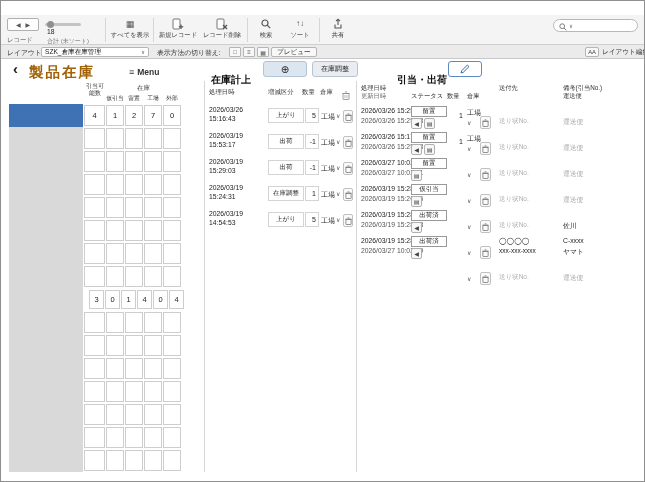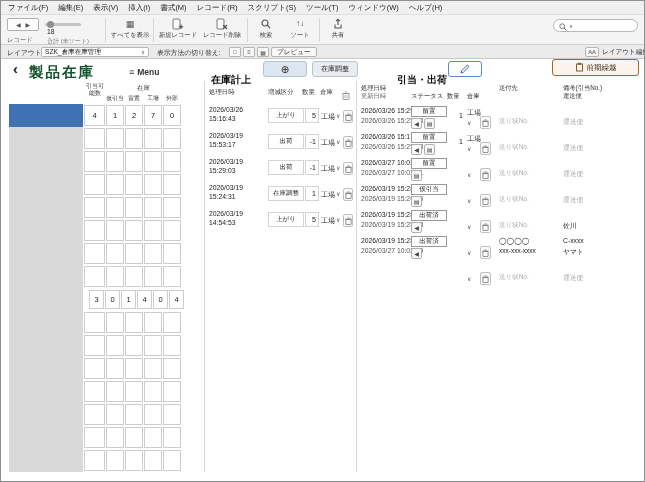--- a/index.html
+++ b/index.html
@@ -33,21 +33,21 @@
 .ldrop .dd{font-size:5.5px;color:#666}
 .vicon{position:absolute;top:2px;width:12px;height:10px;border:1px solid #b5b5b5;background:#f8f8f8;border-radius:1px;display:flex;align-items:center;justify-content:center;font-size:6px;color:#555}
 .previewbtn{position:absolute;left:270px;top:2px;height:10px;border:1px solid #b5b5b5;background:#f8f8f8;border-radius:2px;padding:0 5px;font-size:6.6px;color:#333;display:flex;align-items:center}
 .aabox{position:absolute;left:584px;top:2px;width:14px;height:10px;border:1px solid #b5b5b5;background:#f8f8f8;border-radius:2px;font-size:5.8px;color:#444;display:flex;align-items:center;justify-content:center}
 .editlayout{position:absolute;left:601px;top:3px;font-size:6.6px;color:#333;white-space:nowrap}
 
 
 .content{position:absolute;left:0;top:58px;width:645px;height:423px;background:#fff}
 .vline{position:absolute;top:22px;width:1px;height:391px;background:#d6d6d6}
 .back{position:absolute;left:12px;top:1px;font-size:15px;font-weight:bold;color:#222}
-.pagetitle{position:absolute;left:28px;top:4px;font-size:14.5px;font-weight:bold;color:#14532d;letter-spacing:2px;white-space:nowrap}
+.pagetitle{position:absolute;left:28px;top:4px;font-size:14.5px;font-weight:bold;color:#a16207;letter-spacing:2px;white-space:nowrap}
 .menubtn{position:absolute;left:128px;top:8px;display:flex;align-items:center;gap:3px}
 .menuicon{font-size:9px;color:#333}
 .menulabel{font-size:8.5px;font-weight:bold;color:#333}
 .sectitle{position:absolute;top:14px;font-size:10px;font-weight:bold;color:#111;white-space:nowrap}
 .pill{position:absolute;top:2px;height:16px;border-radius:3px;display:flex;align-items:center;justify-content:center}
 .addpill{left:262px;width:44px;background:#dce6f1;border:1px solid #b3c4d8;font-size:10px;color:#222}
 .adjpill{left:311px;width:46px;background:#e9edf2;border:1px solid #b9c4d2;font-size:7px;color:#222}
 .editpill{left:447px;width:34px;background:#fff;border:1px solid #5b8ac5}
 .carrybtn{position:absolute;left:551px;top:0;width:87px;height:17px;background:#fbf4ec;border:1.5px solid #a8662d;border-radius:3px;display:flex;align-items:center;justify-content:center;gap:3px;font-size:7.5px;color:#3a2a14}
 
@@ -91,32 +91,20 @@
 .rrem{position:absolute;left:204px;top:2px;font-size:6.8px;color:#222;white-space:nowrap}
 .rcour{position:absolute;left:204px;top:12px;font-size:6.8px;white-space:nowrap}
 .ph{color:#adadad}
 .dk{color:#222}
 </style>
 </head>
 <body>
 
 <div class="window">
 
-  <div class="menubar">
-    <span class="mitem">ファイル(F)</span>
-    <span class="mitem">編集(E)</span>
-    <span class="mitem">表示(V)</span>
-    <span class="mitem">挿入(I)</span>
-    <span class="mitem">書式(M)</span>
-    <span class="mitem">レコード(R)</span>
-    <span class="mitem">スクリプト(S)</span>
-    <span class="mitem">ツール(T)</span>
-    <span class="mitem">ウィンドウ(W)</span>
-    <span class="mitem">ヘルプ(H)</span>
-  </div>
 
   <div class="toolbar">
     <div class="navbox">
       <span>◀</span>
       <span>▶</span>
     </div>
     <div class="navlabel">レコード</div>
     <div class="slider">
         <div class="knob"></div>
       </div>
@@ -215,27 +203,20 @@
     <span class="sectitle" style="left:210px">在庫計上</span>
     <div class="pill addpill">
         <span>⊕</span>
       </div>
     <div class="pill adjpill">在庫調整</div>
     <span class="sectitle" style="left:396px">引当・出荷</span>
     <div class="pill editpill">
       <span><svg width="10" height="10" viewBox="0 0 10 10">
             <path d="M1 9 L1.8 6.6 L7.4 1 L9 2.6 L3.4 8.2 Z" fill="none" stroke="#3a6ea5" stroke-width="1"></path>
           </svg></span>
-    </div>
-    <div class="carrybtn">
-      <span><svg width="9" height="10" viewBox="0 0 9 10">
-            <rect x="1.5" y="2" width="6" height="7" fill="none" stroke="#8a5a2a"></rect>
-            <rect x="3" y="0.8" width="3" height="2" fill="#8a5a2a"></rect>
-          </svg></span>
-      <span>前期繰越</span>
     </div>
 
     <div class="lh" style="left:83px;top:24px;width:22px;line-height:1.2">引当可能数</div>
     <div class="lh" style="left:105px;top:25px;width:75px;font-size:6.5px">在庫</div>
     <div class="lh" style="left:105px;top:35px;width:18px;font-size:5.8px">仮引当</div>
     <div class="lh" style="left:124px;top:35px;width:18px;font-size:5.8px">留置</div>
     <div class="lh" style="left:143px;top:35px;width:18px;font-size:5.8px">工場</div>
     <div class="lh" style="left:162px;top:35px;width:18px;font-size:5.8px">外部</div>
 
     <div class="lrow" style="top:45px">

